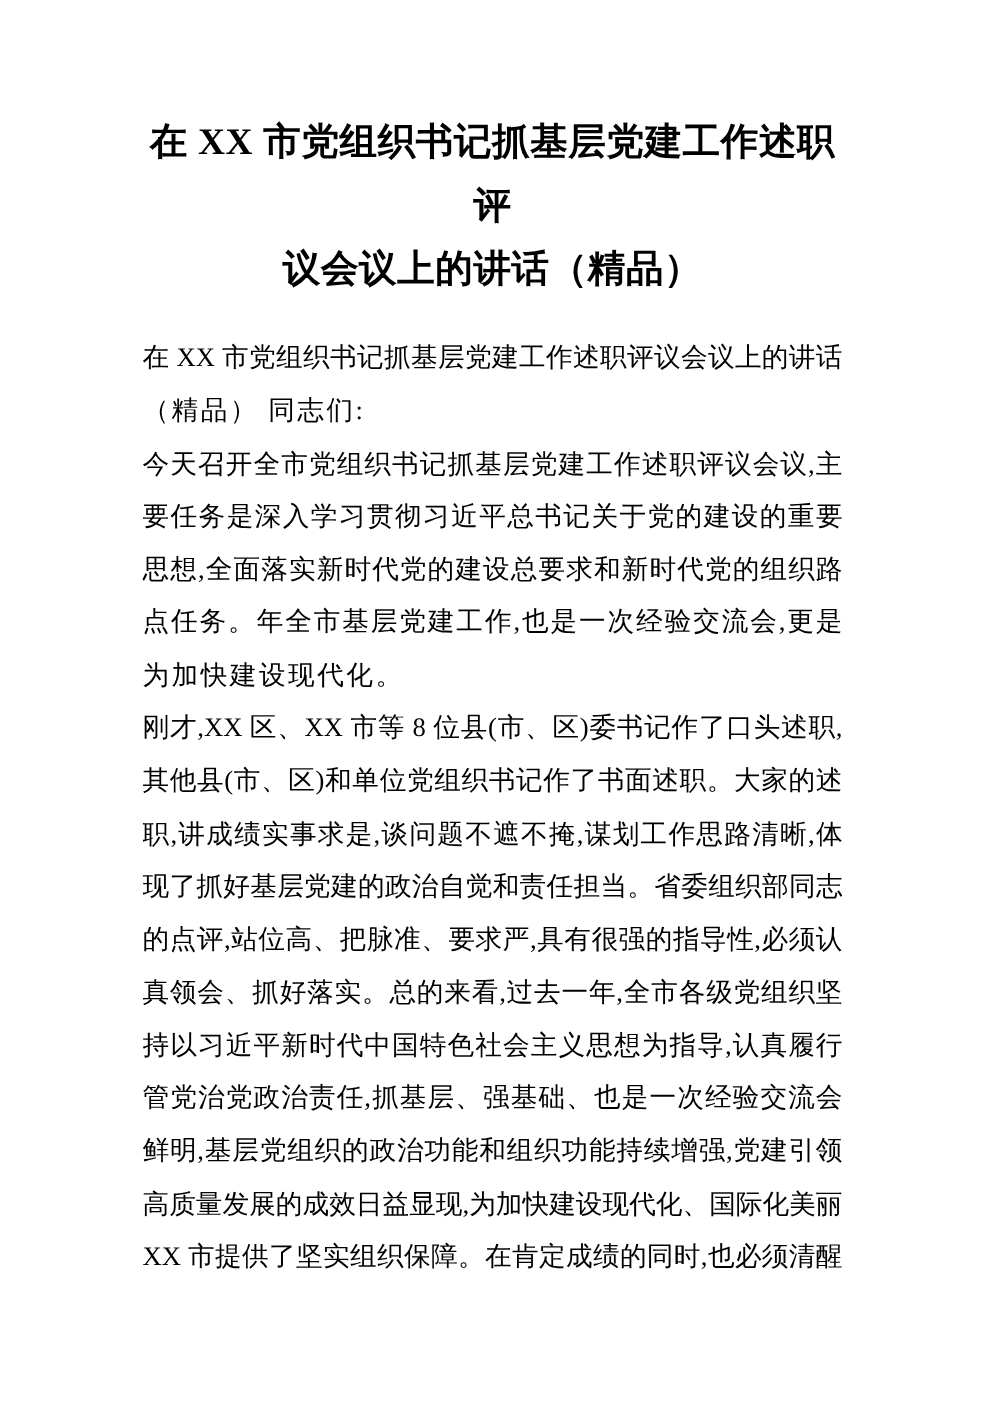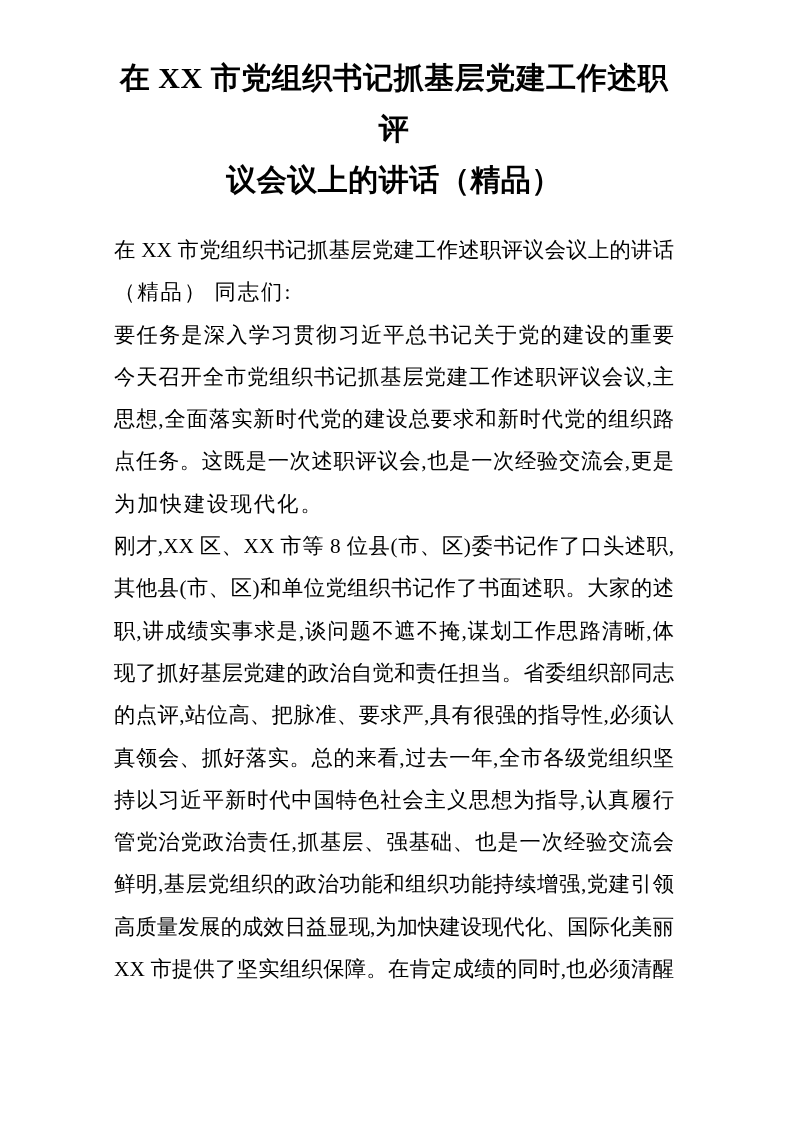--- a/index.html
+++ b/index.html
@@ -14,21 +14,21 @@
     background: #ffffff;
     color: #000000;
     overflow: hidden;
     font-family: "Liberation Serif", "DejaVu Serif", serif;
   }
   .content {
     margin: 0 119px 0 114px; 
   }
   .doc-title {
     margin: 0;
-    padding-top: 52px;
+    padding-top: 88px;
     font-size: 30px;
     line-height: 51px;
     font-weight: 700;
     text-align: center;
     letter-spacing: 0.5px;
   }
   .doc-body {
     margin-top: 24px;
     font-size: 21.3px;
     line-height: 42.3px;
@@ -55,24 +55,24 @@
     <h1 class="doc-title">
         <div class="title-line">在 XX 市党组织书记抓基层党建工作述职评</div>
         <div class="title-line">议会议上的讲话（精品）</div>
       </h1>
     <div class="doc-body">
         <div class="paragraph">
           <div class="line">在 XX 市党组织书记抓基层党建工作述职评议会议上的讲话</div>
           <div class="line last">（精品） 同志们:</div>
         </div>
         <div class="paragraph">
+          <div class="line">今天召开全市党组织书记抓基层党建工作述职评议会议,主</div>
           <div class="line">要任务是深入学习贯彻习近平总书记关于党的建设的重要</div>
-          <div class="line">今天召开全市党组织书记抓基层党建工作述职评议会议,主</div>
           <div class="line">思想,全面落实新时代党的建设总要求和新时代党的组织路</div>
-          <div class="line">点任务。这既是一次述职评议会,也是一次经验交流会,更是</div>
+          <div class="line">点任务。年全市基层党建工作,也是一次经验交流会,更是</div>
           <div class="line last">为加快建设现代化。</div>
         </div>
         <div class="paragraph">
           <div class="line">刚才,XX 区、XX 市等 8 位县(市、区)委书记作了口头述职,</div>
           <div class="line">其他县(市、区)和单位党组织书记作了书面述职。大家的述</div>
           <div class="line">职,讲成绩实事求是,谈问题不遮不掩,谋划工作思路清晰,体</div>
           <div class="line">现了抓好基层党建的政治自觉和责任担当。省委组织部同志</div>
           <div class="line">的点评,站位高、把脉准、要求严,具有很强的指导性,必须认</div>
           <div class="line">真领会、抓好落实。总的来看,过去一年,全市各级党组织坚</div>
           <div class="line">持以习近平新时代中国特色社会主义思想为指导,认真履行</div>

